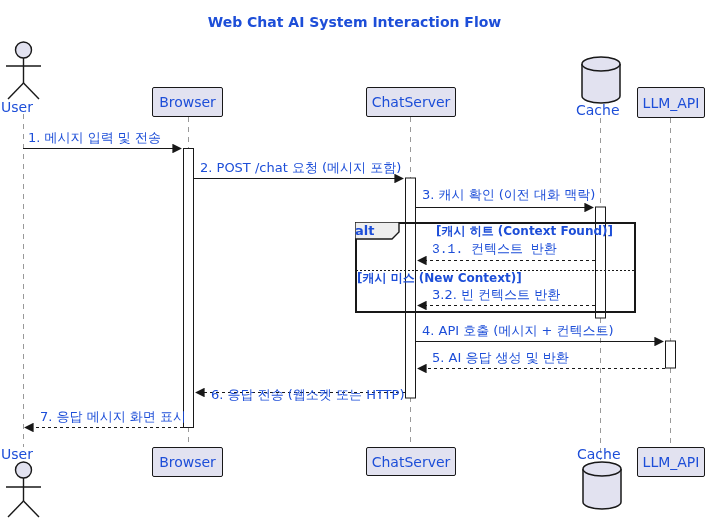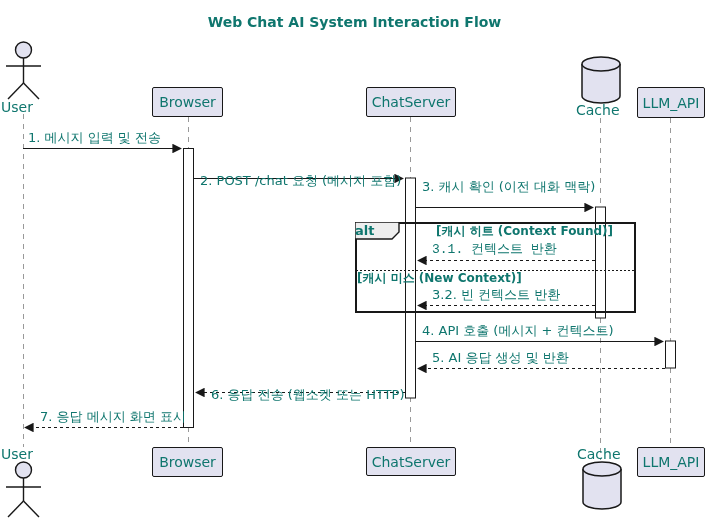--- a/index.html
+++ b/index.html
@@ -1,18 +1,18 @@
 <!DOCTYPE html>
 <html><head>
 <meta charset="utf-8">
 <style>
   html,body{margin:0;padding:0;background:#ffffff;}
   .canvas{
     position:relative;width:709px;height:526px;background:#ffffff;overflow:hidden;
-    font-family:"DejaVu Sans","Liberation Sans",sans-serif;color:#0f766e;
+    font-family:"DejaVu Sans","Liberation Sans",sans-serif;color:#1d4ed8;
   }
   .layer{position:absolute;left:0;top:0;z-index:1;}
   .title{
     position:absolute;left:0;top:14px;width:709px;text-align:center;
     font-size:14px;font-weight:bold;z-index:2;
   }
   .pbox{
     position:absolute;z-index:2;box-sizing:border-box;
     background:#E2E2F0;border:1px solid #181818;border-radius:2px;
     display:flex;align-items:center;justify-content:center;
@@ -137,22 +137,22 @@
 
   <div class="altframe"></div>
   <svg class="altpent" width="46" height="18" viewBox="0 0 46 18">
     <path d="M0,0 H44 V10 L37,17 H0 z" fill="#EEEEEE" stroke="#181818" stroke-width="1.4"></path>
   </svg>
   <div class="altop">alt</div>
   <div class="guard guard1">[캐시 히트 (Context Found)]</div>
   <div class="guard guard2">[캐시 미스 (New Context)]</div>
 
   <div class="msg" style="left:28px;top:130px;">1. 메시지 입력 및 전송</div>
-  <div class="msg" style="left:200px;top:160px;margin-top:13px;">2. POST /chat 요청 (메시지 포함)</div>
-  <div class="msg" style="left:422px;top:179px;">3. 캐시 확인 (이전 대화 맥락)</div>
+  <div class="msg" style="left:200px;top:160px;">2. POST /chat 요청 (메시지 포함)</div>
+  <div class="msg" style="left:422px;top:187px;">3. 캐시 확인 (이전 대화 맥락)</div>
   <div class="msg" style="left:432px;top:242px;font-family:Liberation Mono, monospace;">3.1. 컨텍스트 반환</div>
   <div class="msg" style="left:432px;top:287px;">3.2. 빈 컨텍스트 반환</div>
   <div class="msg" style="left:422px;top:323px;">4. API 호출 (메시지 + 컨텍스트)</div>
   <div class="msg" style="left:432px;top:350px;">5. AI 응답 생성 및 반환</div>
   <div class="msg" style="left:211px;top:374px;margin-top:13px;">6. 응답 전송 (웹소켓 또는 HTTP)</div>
   <div class="msg" style="left:40px;top:409px;">7. 응답 메시지 화면 표시</div>
 
 </div>
 
 </body></html>

